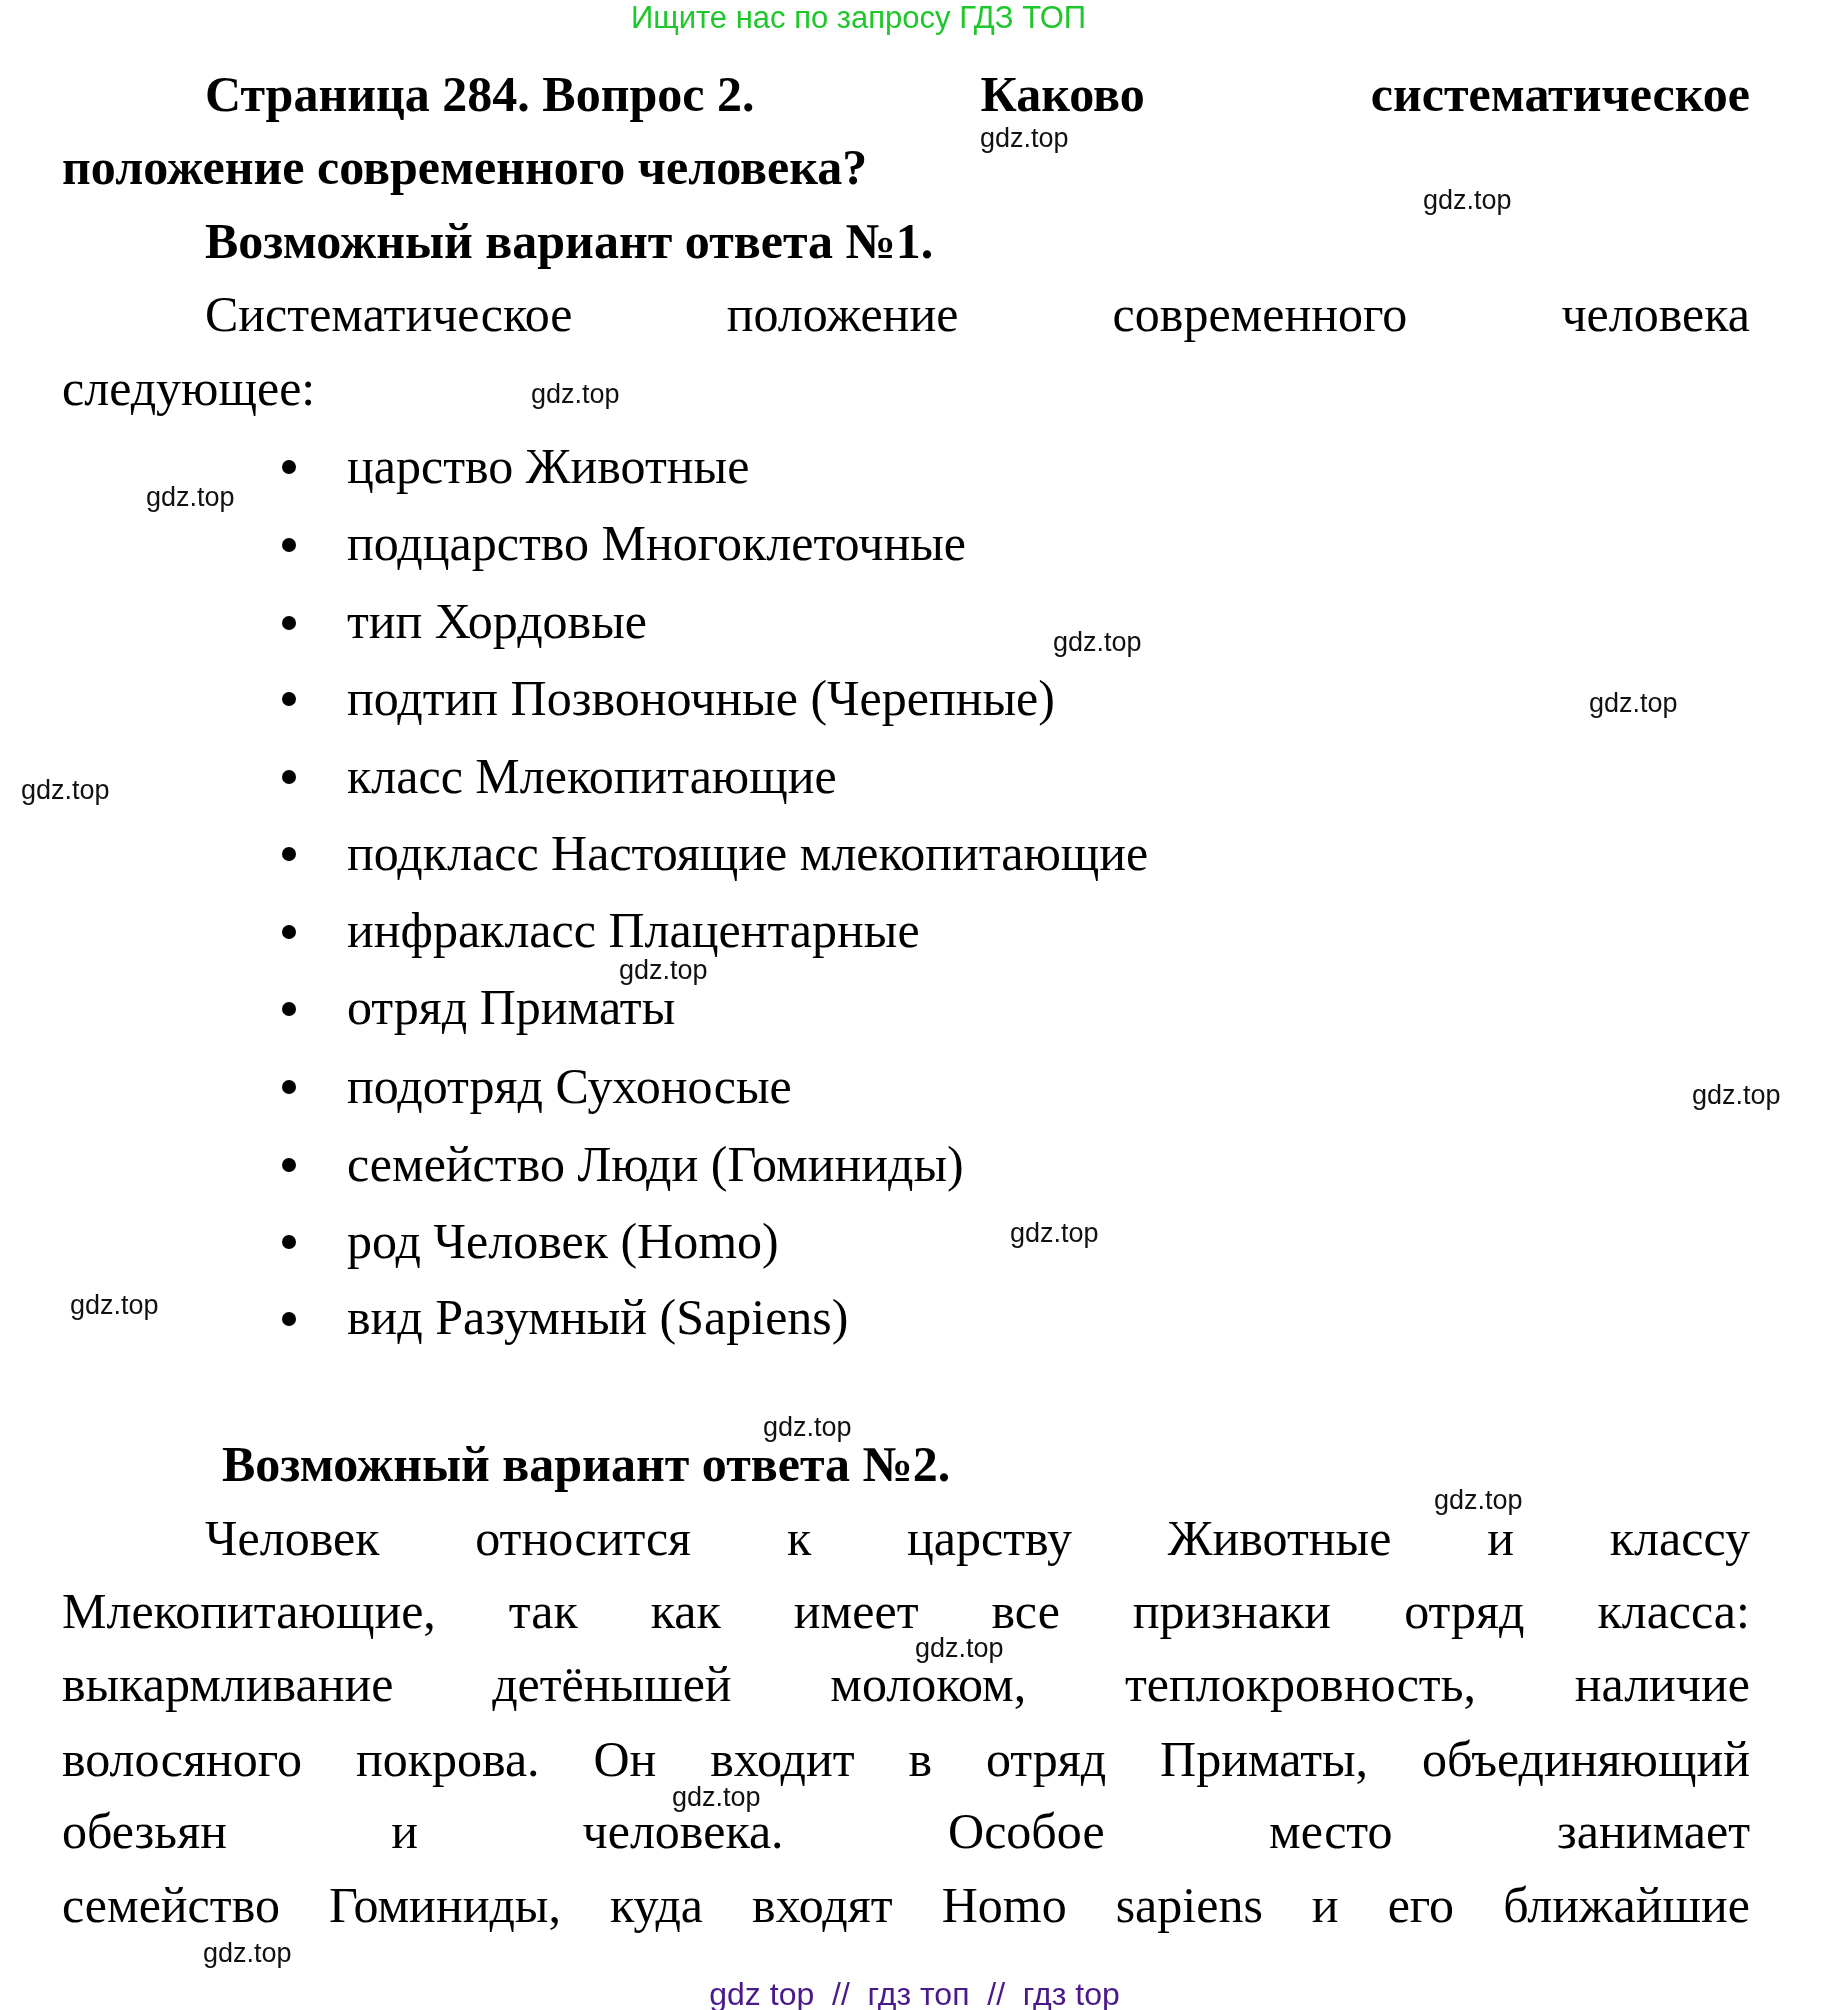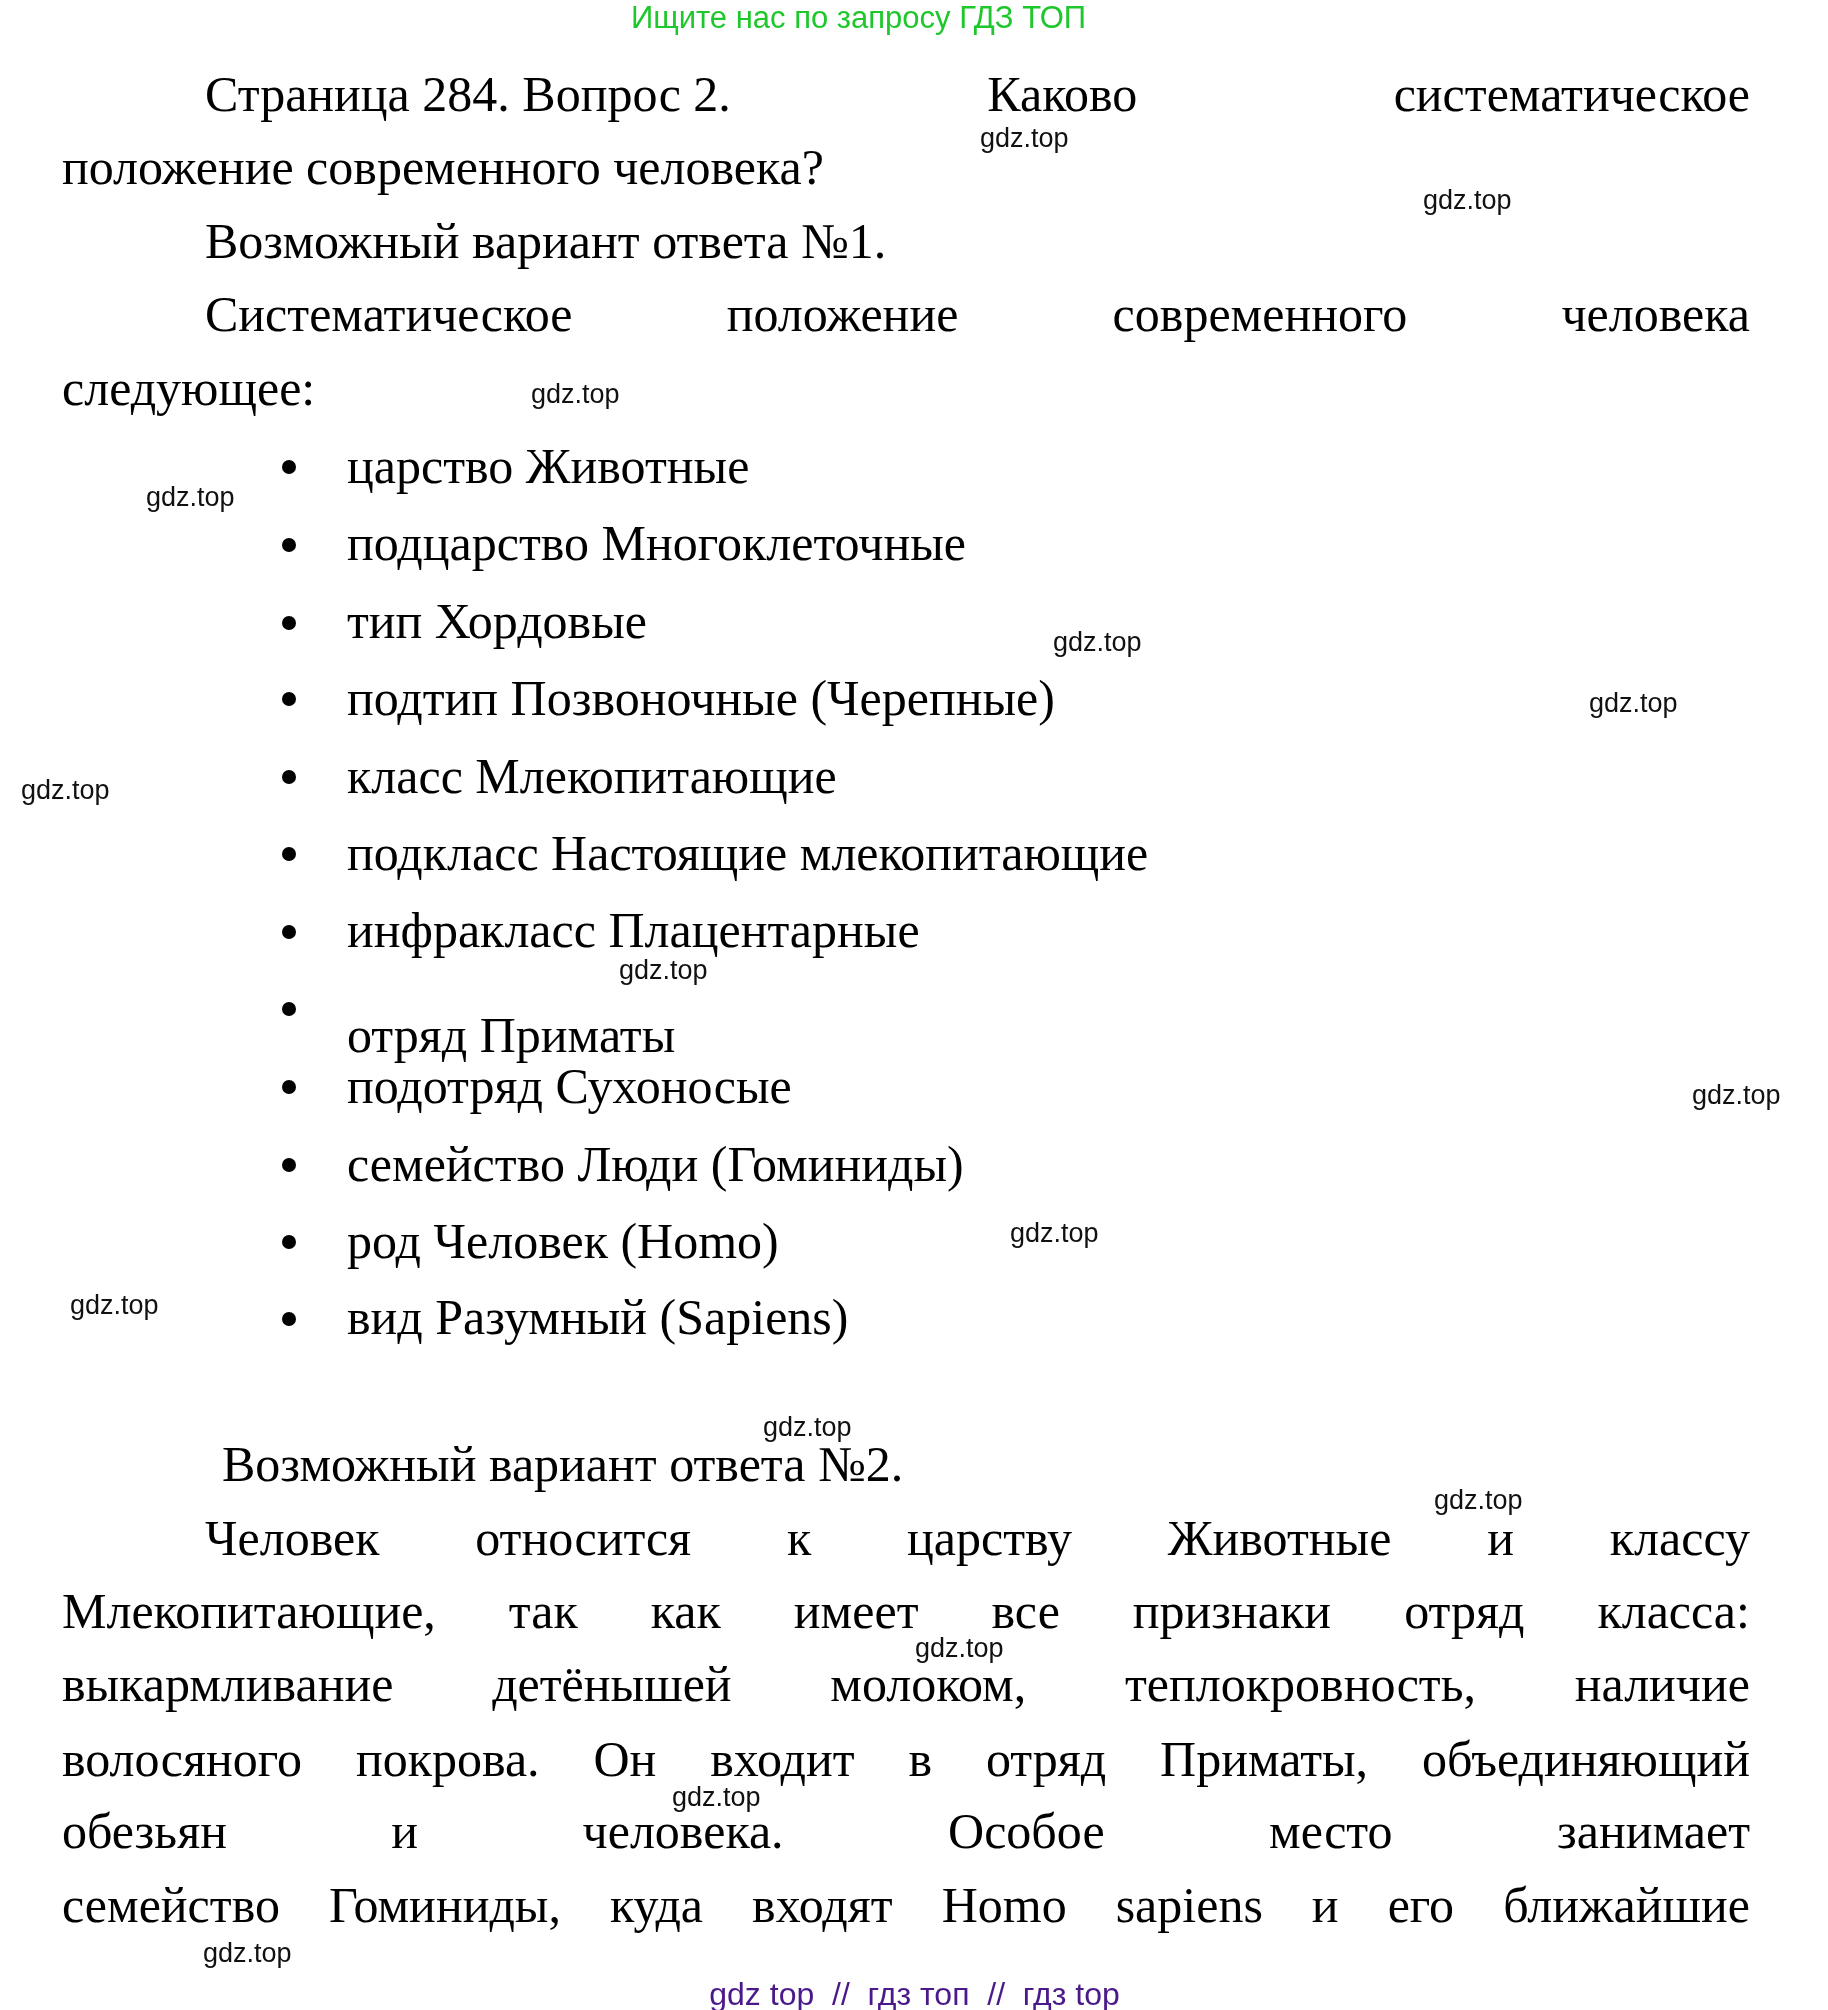--- a/index.html
+++ b/index.html
@@ -1,19 +1,19 @@
 <!DOCTYPE html>
 <html style="font-size:15px"><head>
 <meta charset="utf-8">
 <style>
   html, body { margin:0; padding:0; background:#ffffff; }
   body { width:1829px; height:2010px; position:relative; overflow:hidden; font-family:"Liberation Serif", serif; color:#000; }
   .banner { position:absolute; top:0; left:0; width:1717px; text-align:center; font-family:"Liberation Sans", sans-serif; font-size:31px; color:#1ec72b; line-height:36px; }
   .line { position:absolute; font-size:50px; line-height:60px; white-space:nowrap; }
-  .bold { font-weight:normal; }
+  .bold { font-weight:bold; }
   .justify { left:62px; width:1688px; display:flex; justify-content:space-between; }
   .justify.indent { left:205px; width:1545px; }
   .wm { position:absolute; font-family:"Liberation Sans", sans-serif; font-size:27px; color:#111; line-height:30px; white-space:nowrap; }
   .bullet { position:absolute; width:14px; height:14px; border-radius:50%; background:#000; }
   .item { position:absolute; left:347px; font-size:50px; line-height:60px; white-space:nowrap; }
   .footer { position:absolute; top:1976px; left:0; width:1829px; text-align:center; font-family:"Liberation Sans", sans-serif; font-size:32px; color:#4b1a8a; line-height:36px; white-space:pre; }
 </style>
 </head>
 <body>
 
@@ -44,21 +44,21 @@
   <div class="item" style="top:591px;">тип Хордовые</div>
   <span class="bullet" style="left:282px; top:692px;"></span>
   <div class="item" style="top:668px;">подтип Позвоночные (Черепные)</div>
   <span class="bullet" style="left:282px; top:770px;"></span>
   <div class="item" style="top:746px;">класс Млекопитающие</div>
   <span class="bullet" style="left:282px; top:847px;"></span>
   <div class="item" style="top:823px;">подкласс Настоящие млекопитающие</div>
   <span class="bullet" style="left:282px; top:925px;"></span>
   <div class="item" style="top:900px;">инфракласс Плацентарные</div>
   <span class="bullet" style="left:282px; top:1002px;"></span>
-  <div class="item" style="top:977px;margin-top:28px;">отряд Приматы</div>
+  <div class="item" style="top:977px;">отряд Приматы</div>
   <span class="bullet" style="left:282px; top:1080px;"></span>
   <div class="item" style="top:1056px;">подотряд Сухоносые</div>
   <span class="bullet" style="left:282px; top:1158px;"></span>
   <div class="item" style="top:1134px;">семейство Люди (Гоминиды)</div>
   <span class="bullet" style="left:282px; top:1235px;"></span>
   <div class="item" style="top:1211px;">род Человек (Homo)</div>
   <span class="bullet" style="left:282px; top:1312px;"></span>
   <div class="item" style="top:1287px;">вид Разумный (Sapiens)</div>
 </div>
 

